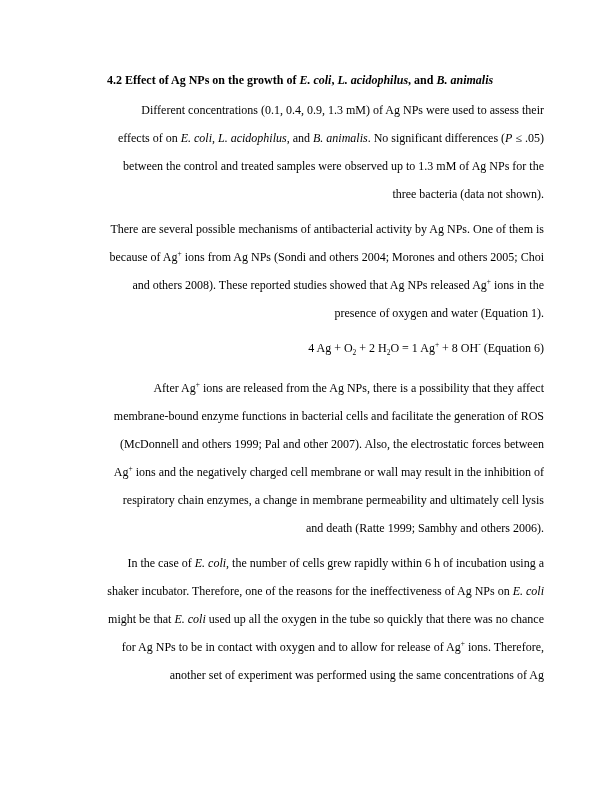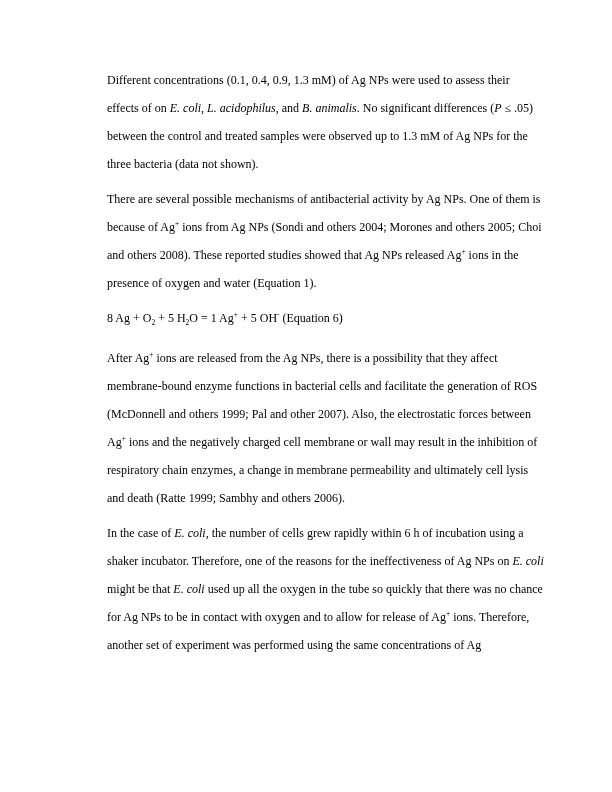--- a/index.html
+++ b/index.html
@@ -25,21 +25,21 @@
   }
   .heading {
     font-size: 12px;
     font-weight: bold;
     line-height: 28px;
     margin: 0 0 2px 0;
   }
   .para {
     line-height: 28px;
     margin: 0 0 7px 0;
-    text-align: left;
+    text-align: right;
   }
   .equation {
     line-height: 28px;
     margin: 5px 0 12px 0;
   }
   .sup {
     vertical-align: super;
     font-size: 0.62em;
     line-height: 0;
   }
@@ -56,19 +56,20 @@
     text-align: center;
     font-size: 11px;
     line-height: 14px;
   }
 </style>
 </head>
 <body>
 
 <div class="page">
   <div class="content">
+    <h2 class="heading"><span>4.2 Effect of Ag NPs on the growth of </span><span style="font-style: italic;">E. coli</span><span>, </span><span style="font-style: italic;">L. acidophilus</span><span>, and </span><span style="font-style: italic;">B. animalis</span></h2>
     <p class="para"><span>Different concentrations (0.1, 0.4, 0.9, 1.3 mM) of Ag NPs were used to assess their effects of on </span><span style="font-style: italic;">E. coli</span><span>, </span><span style="font-style: italic;">L. acidophilus</span><span>, and </span><span style="font-style: italic;">B. animalis</span><span>. No significant differences (</span><span style="font-style: italic;">P</span><span> ≤  .05) between the control and treated samples were observed up to 1.3 mM of Ag NPs for the three bacteria (data not shown).</span></p>
     <p class="para"><span>There are several possible mechanisms of antibacterial activity by Ag NPs. One of them is because of Ag</span><span class="sup">+</span><span> ions from Ag NPs (Sondi and others 2004; Morones and others 2005; Choi and others 2008). These reported studies showed that Ag NPs released Ag</span><span class="sup">+</span><span> ions in the presence of oxygen and water (Equation 1).</span></p>
-    <p class="para equation"><span>8 Ag + O</span><span class="sub">2</span><span> + 5 H</span><span class="sub">2</span><span>O = 1 Ag</span><span class="sup">+</span><span> + 5 OH</span><span class="sup">-</span><span> (Equation 6)</span></p>
+    <p class="para equation"><span>4 Ag + O</span><span class="sub">2</span><span> + 2 H</span><span class="sub">2</span><span>O = 1 Ag</span><span class="sup">+</span><span> + 8 OH</span><span class="sup">-</span><span> (Equation 6)</span></p>
     <p class="para"><span>After Ag</span><span class="sup">+</span><span> ions are released from the Ag NPs, there is a possibility that they affect membrane-bound enzyme functions in bacterial cells and facilitate the generation of ROS (McDonnell and others 1999; Pal and other 2007). Also, the electrostatic forces between Ag</span><span class="sup">+</span><span> ions and the negatively charged cell membrane or wall may result in the inhibition of respiratory chain enzymes, a change in membrane permeability and ultimately cell lysis and death (Ratte 1999; Sambhy and others 2006).</span></p>
     <p class="para"><span>In the case of </span><span style="font-style: italic;">E. coli</span><span>, the number of cells grew rapidly within 6 h of incubation using a shaker incubator. Therefore, one of the reasons for the ineffectiveness of Ag NPs on </span><span style="font-style: italic;">E. coli</span><span> might be that </span><span style="font-style: italic;">E. coli</span><span> used up all the oxygen in the tube so quickly that there was no chance for Ag NPs to be in contact with oxygen and to allow for release of Ag</span><span class="sup">+</span><span> ions. Therefore, another set of experiment was performed using the same concentrations of Ag</span></p>
   </div>
 </div>
 
 </body></html>

